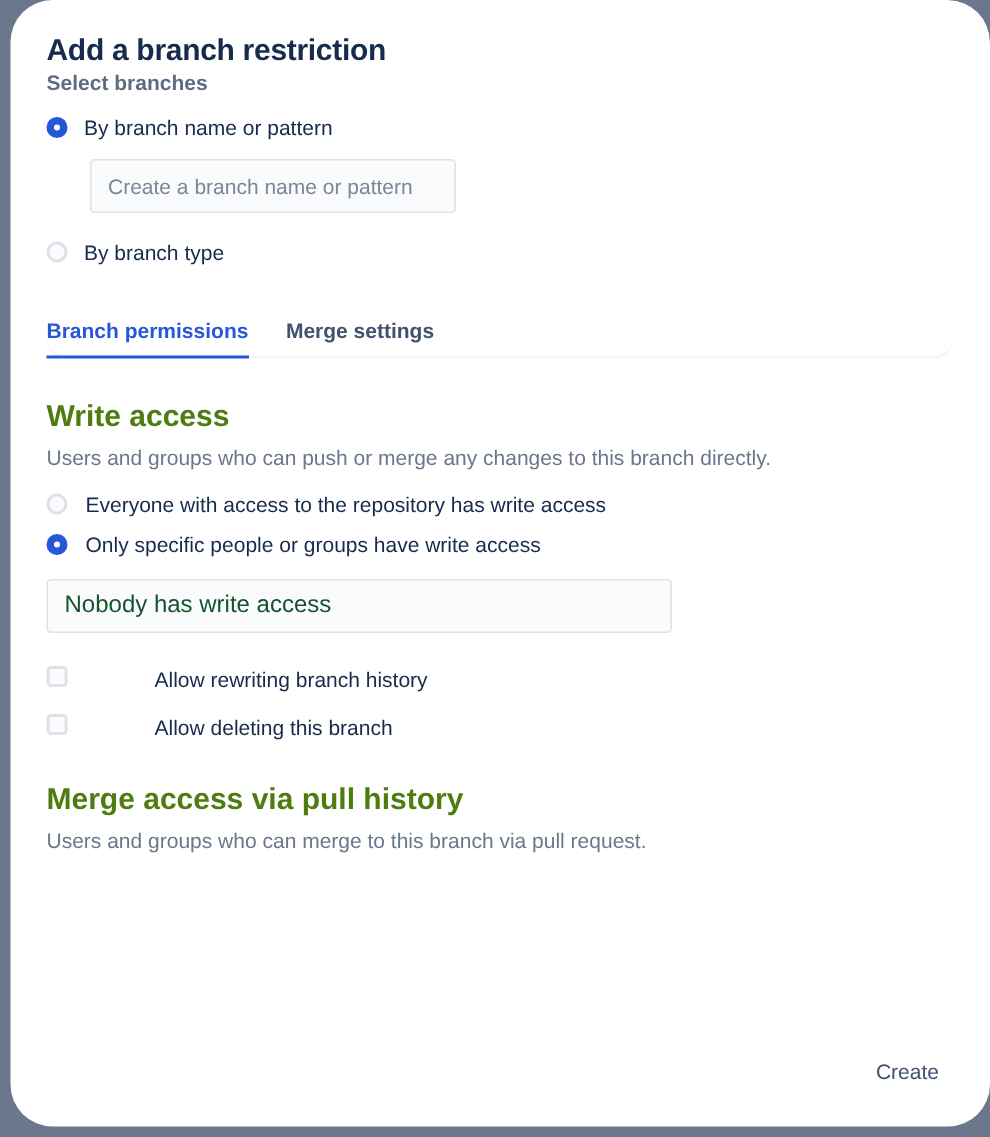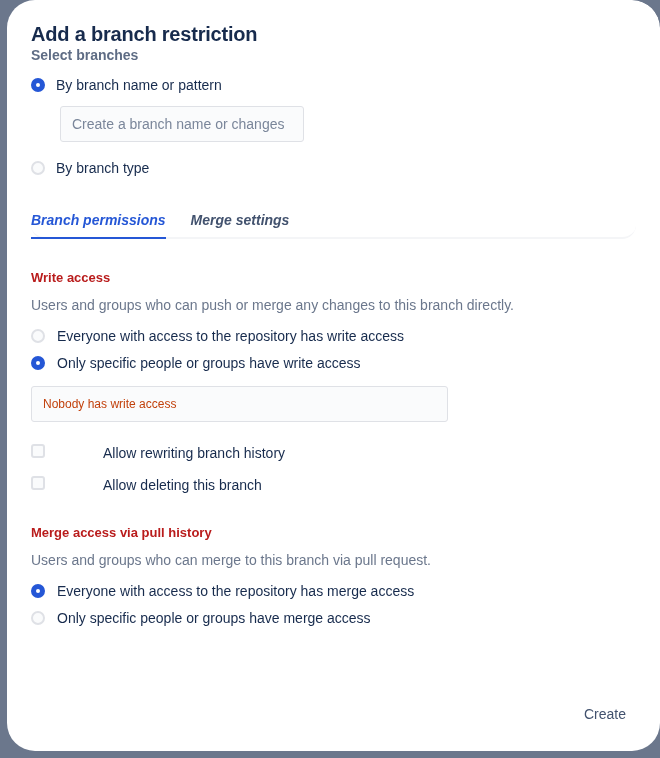--- a/index.html
+++ b/index.html
@@ -108,21 +108,20 @@
 
   .radio-row.branch-type { margin-top: 16px; }
 
   
   .tabs {
     margin-top: 33px;
     display: flex;
     align-items: center;
     border-bottom: 2px solid #F4F5F7;
     position: relative;
-    font-style: italic;
   }
   .tab {
     font-size: 14px;
     font-weight: bold;
     color: #42526E;
     padding: 0 0 8px 0;
     margin-right: 25px;
     line-height: 18px;
     position: relative;
   }
@@ -135,23 +134,23 @@
     left: 0;
     right: 0;
     bottom: -2px;
     height: 2px;
     background: #2557D6;
   }
 
   
   .group { margin-top: 29px; }
   .group-title {
-    font-size: 13px;
-    font-weight: bold;
-    color: #b91c1c;
+    font-size: 20px;
+    font-weight: bold;
+    color: #4d7c0f;
     line-height: 20px;
   }
   .group-desc {
     font-size: 14px;
     color: #6B778C;
     margin-top: 8px;
     line-height: 18px;
   }
 
   .opt-list { margin-top: 13px; }
@@ -173,22 +172,22 @@
     width: 417px;
     height: 36px;
     background: #FAFBFC;
     border: 1px solid #DFE1E6;
     border-radius: 3px;
     display: flex;
     align-items: center;
     padding: 0 11px;
   }
   .people-field .ph {
-    font-size: 12px;
-    color: #c2410c;
+    font-size: 16px;
+    color: #14532d;
   }
 
   
   .check-list { margin-top: 22px; }
   .check-row {
     display: flex;
     align-items: flex-start;
     margin-bottom: 14px;
     gap: 47px;
   }
@@ -247,21 +246,21 @@
     <h1 class="dialog-title">Add a branch restriction</h1>
 
     <div class="section-label">Select branches</div>
 
     <div class="radio-row">
       <span class="radio checked"></span>
       <span class="radio-label">By branch name or pattern</span>
     </div>
 
     <div class="pattern-field">
-      <span class="ph">Create a branch name or changes</span>
+      <span class="ph">Create a branch name or pattern</span>
     </div>
 
     <div class="radio-row branch-type">
       <span class="radio"></span>
       <span class="radio-label">By branch type</span>
     </div>
 
     <div class="tabs">
       <div class="tab active">Branch permissions</div>
       <div class="tab">Merge settings</div>
@@ -295,30 +294,20 @@
           <span class="checkbox"></span>
           <span class="check-label">Allow deleting this branch</span>
         </div>
       </div>
     </div>
 
     <div class="group">
       <div class="group-title">Merge access via pull history</div>
       <div class="group-desc">Users and groups who can merge to this branch via pull request.</div>
 
-      <div class="opt-list">
-        <div class="opt-row">
-          <span class="radio checked"></span>
-          <span class="opt-label">Everyone with access to the repository has merge access</span>
-        </div>
-        <div class="opt-row">
-          <span class="radio"></span>
-          <span class="opt-label">Only specific people or groups have merge access</span>
-        </div>
-      </div>
     </div>
 
   </div>
 
   <div class="footer">
     <button class="btn-cancel">Create</button>
   </div>
 </div>
 
 </body></html>

